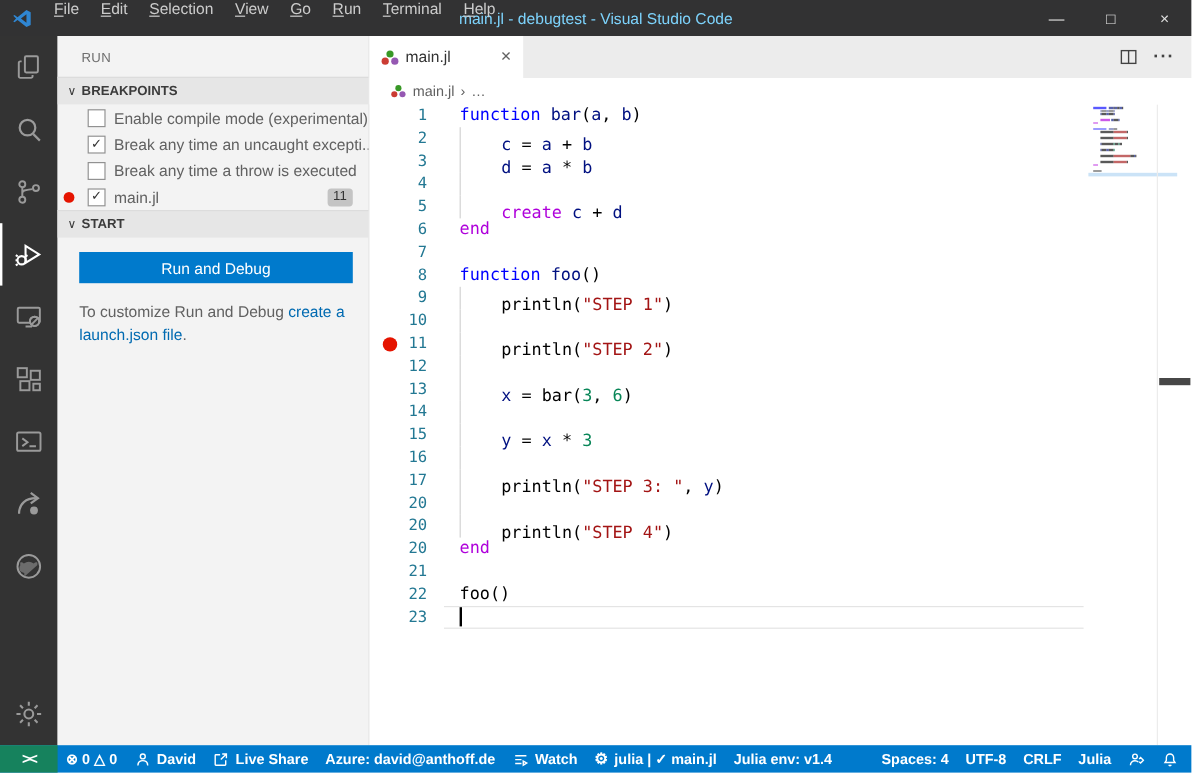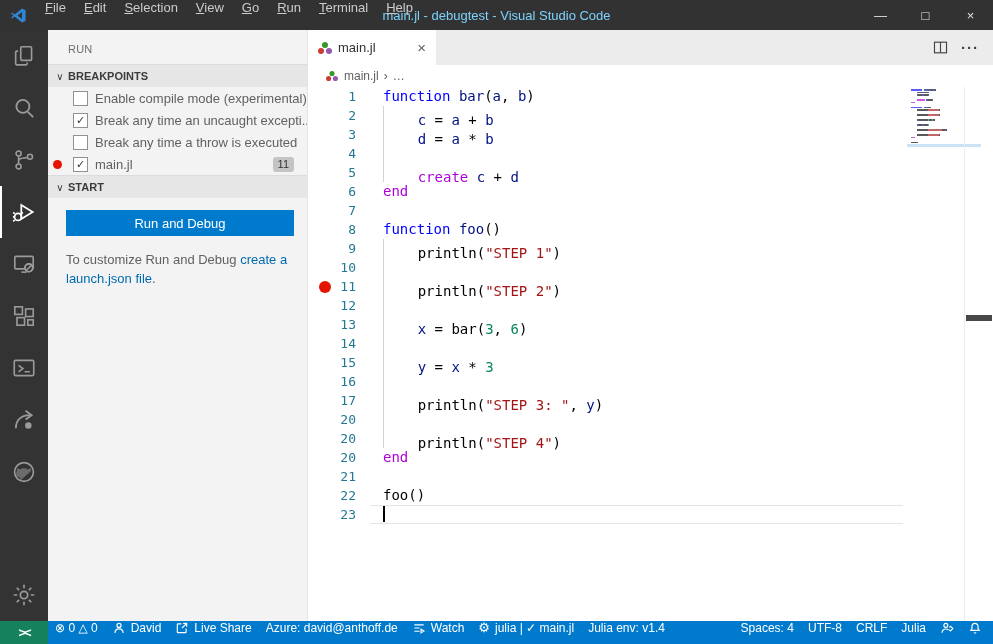--- a/index.html
+++ b/index.html
@@ -77,21 +77,21 @@
   .ruler{position:absolute;top:0;right:0;bottom:0;width:28px;border-left:1px solid #ececec;}
   .ruler-mark{position:absolute;left:1px;right:1px;top:228px;height:6px;background:#474747;}
 
   
   .statusbar{position:absolute;left:0;right:0;bottom:0;height:23px;background:#007acc;color:#fff;
              display:flex;align-items:stretch;font-size:12px;z-index:5;}
   .remote{width:48px;background:#16825d;display:flex;align-items:center;justify-content:center;
           font-weight:bold;font-size:13px;letter-spacing:-2px;flex:none;}
   .sb-group{display:flex;align-items:stretch;}
   .sb-right{margin-left:auto;padding-right:4px;}
-  .sb-item{display:flex;padding:0 7px;gap:5px;white-space:nowrap;}
+  .sb-item{display:flex;align-items:center;padding:0 7px;gap:5px;white-space:nowrap;font-weight:bold;}
   .sb-item svg{width:14px;height:14px;display:block;}
   .sb-icon-glyph{font-size:13px;line-height:1;}
 
   .julia-dots{width:14px;height:12px;position:relative;display:inline-block;flex:none;}
   .julia-dots i{position:absolute;width:6px;height:6px;border-radius:50%;}
   .julia-dots .d1{left:4px;top:0;background:#389826;}
   .julia-dots .d2{left:0;top:6px;background:#cb3c33;}
   .julia-dots .d3{left:8px;top:6px;background:#9558b2;}
   .julia-dots.small{transform:scale(.85);}
 </style>

